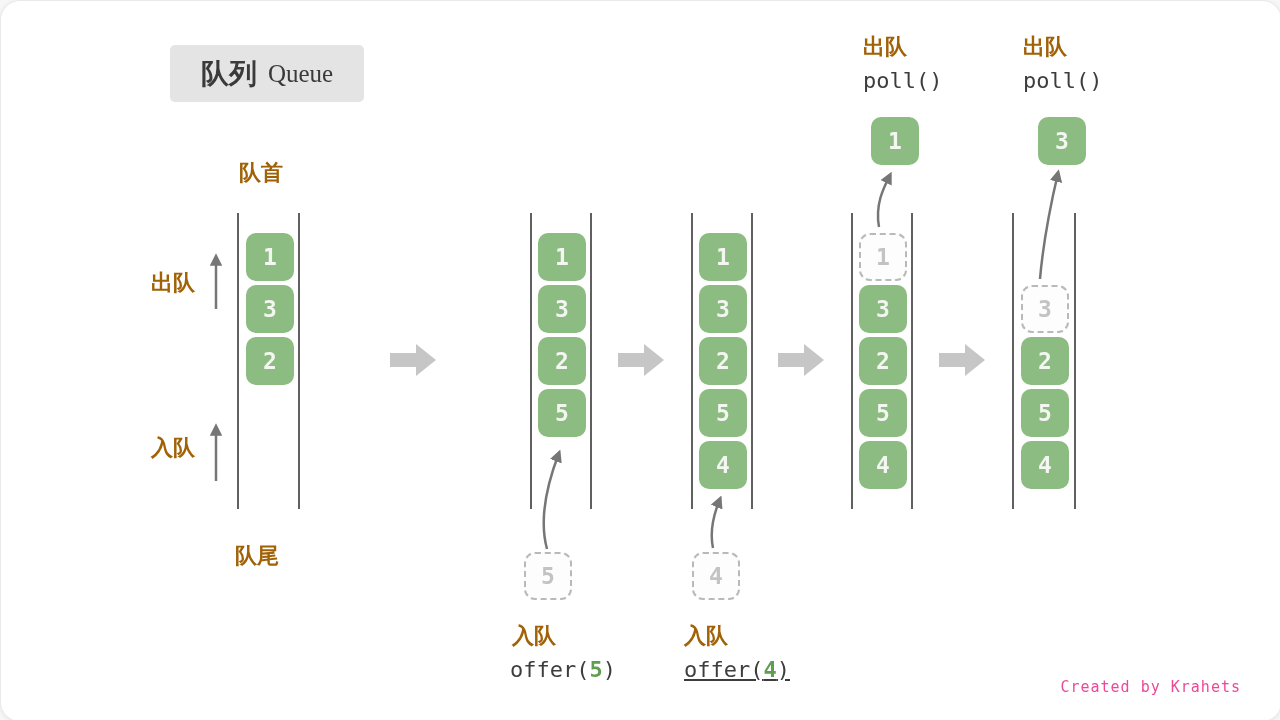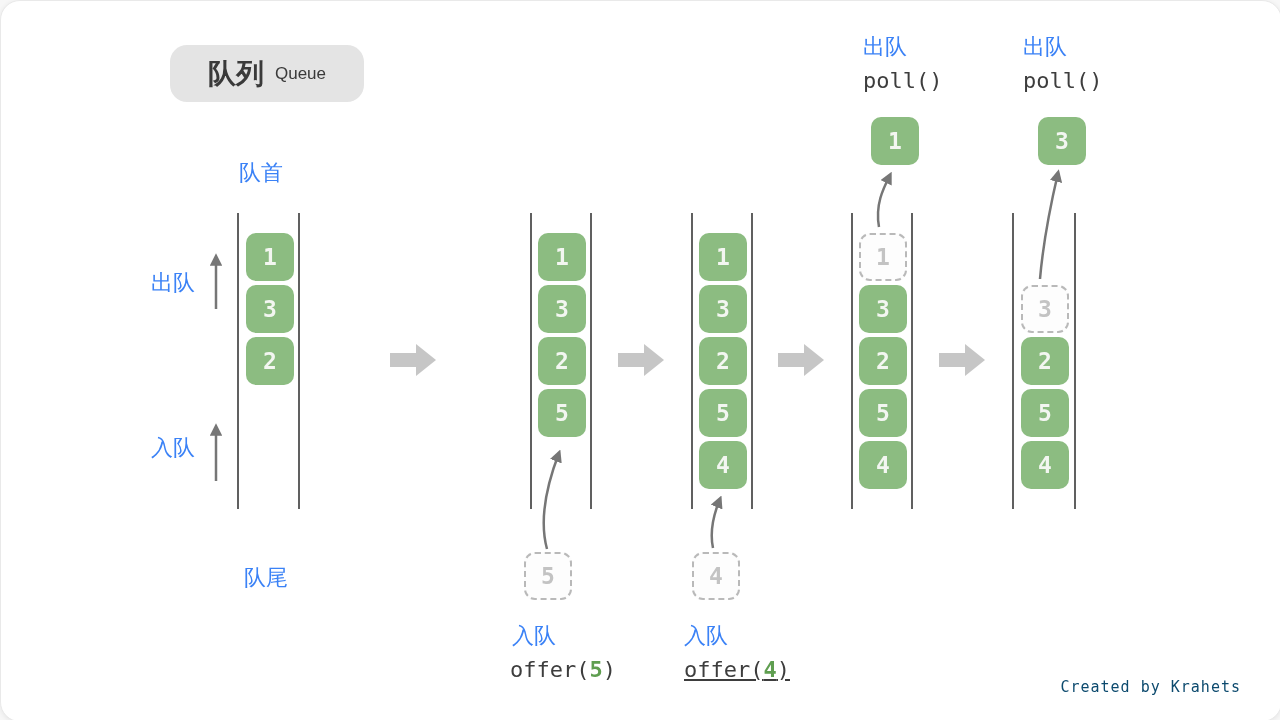--- a/index.html
+++ b/index.html
@@ -5,60 +5,60 @@
   html,body{margin:0;padding:0;background:#f7f7f7;}
   .canvas{
     position:relative;width:1280px;height:720px;background:#ffffff;
     border-radius:20px;border:1px solid #e9e9e9;
     box-shadow:0 1px 5px rgba(0,0,0,.07);
     overflow:hidden;
     font-family:"Liberation Sans",sans-serif;color:#3d3d3d;
   }
   .badge{
     position:absolute;left:169px;top:44px;width:194px;height:57px;
-    background:#e4e4e4;border-radius:17px;
+    background:#e4e4e4;border-radius:5px;
     display:flex;align-items:center;justify-content:center;gap:11px;
   }
   .badge .zh{font-weight:bold;font-size:28px;color:#3a3a3a;}
-  .badge .en{font-family:Liberation Sans, sans-serif;font-size:17px;color:#3a3a3a;}
-  .lbl{position:absolute;font-weight:normal;font-size:22px;color:#3b82f6;white-space:nowrap;}
+  .badge .en{font-family:Liberation Serif, serif;font-size:25px;color:#3a3a3a;}
+  .lbl{position:absolute;font-weight:bold;font-size:22px;color:#a16207;white-space:nowrap;}
   .code{position:absolute;font-family:"DejaVu Sans Mono","Liberation Mono",monospace;font-size:22px;color:#3d3d3d;white-space:nowrap;}
   .code .arg{color:#5f9e50;font-weight:bold;}
   .col{position:absolute;top:212px;height:296px;box-sizing:border-box;
        border-left:2px solid #606060;border-right:2px solid #606060;}
   .cell{
     position:absolute;width:48px;height:48px;border-radius:10px;
     background:#8cbc81;color:#f3f6f1;
     display:flex;align-items:center;justify-content:center;
     font-family:"DejaVu Sans Mono","Liberation Mono",monospace;
     font-size:23px;font-weight:bold;
   }
   .ghost{
     background:#fdfdfd;border:2px dashed #b9b9b9;box-sizing:border-box;
     color:#c3c3c3;border-radius:11px;
   }
   .overlay{position:absolute;left:0;top:0;width:1280px;height:720px;pointer-events:none;}
   .credit{
     position:absolute;right:40px;bottom:25px;
     font-family:"DejaVu Sans Mono","Liberation Mono",monospace;
-    font-size:15px;color:#0c4a6e;letter-spacing:1px;
+    font-size:15px;color:#ec4899;letter-spacing:1px;
   }
 </style>
 </head>
 <body>
 
 <div class="canvas">
 
   <div class="badge">
     <span class="zh">队列</span>
     <span class="en">Queue</span>
   </div>
 
   <div class="lbl" style="left:238px;top:157px;">队首</div>
-  <div class="lbl" style="left:243px;top:540px;margin-top:22px;">队尾</div>
+  <div class="lbl" style="left:234px;top:540px;">队尾</div>
 
   <div class="lbl" style="left:150px;top:267px;">出队</div>
   <div class="lbl" style="left:150px;top:432px;">入队</div>
 
   <div class="col" style="left:236px;width:63px;"></div>
   <div class="col" style="left:529px;width:62px;"></div>
   <div class="col" style="left:690px;width:62px;"></div>
   <div class="col" style="left:850px;width:62px;"></div>
   <div class="col" style="left:1011px;width:64px;"></div>
 

